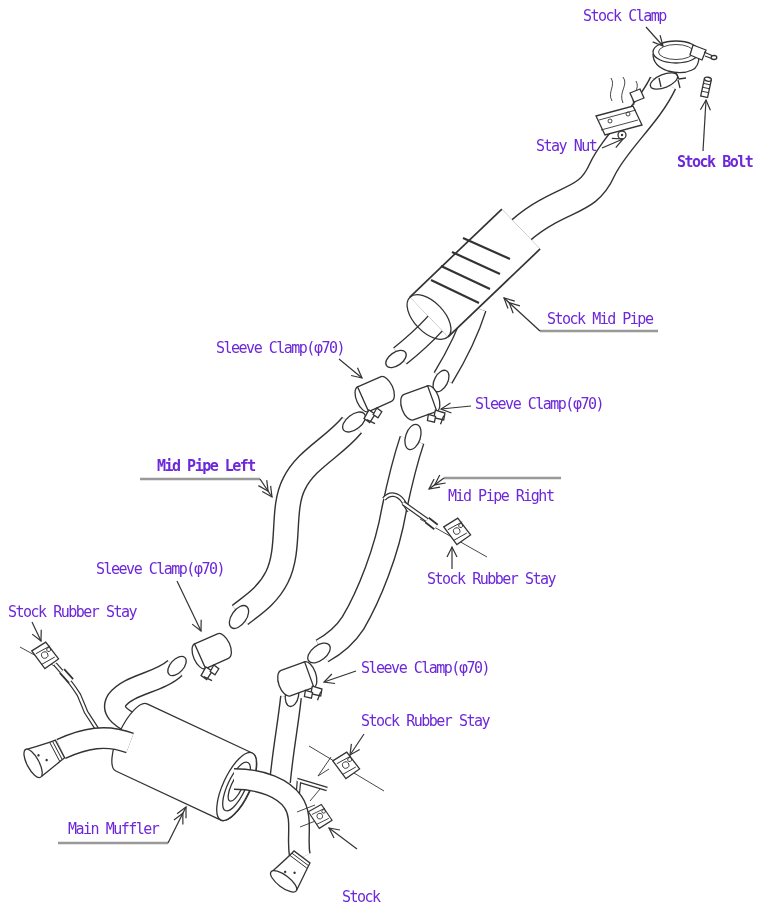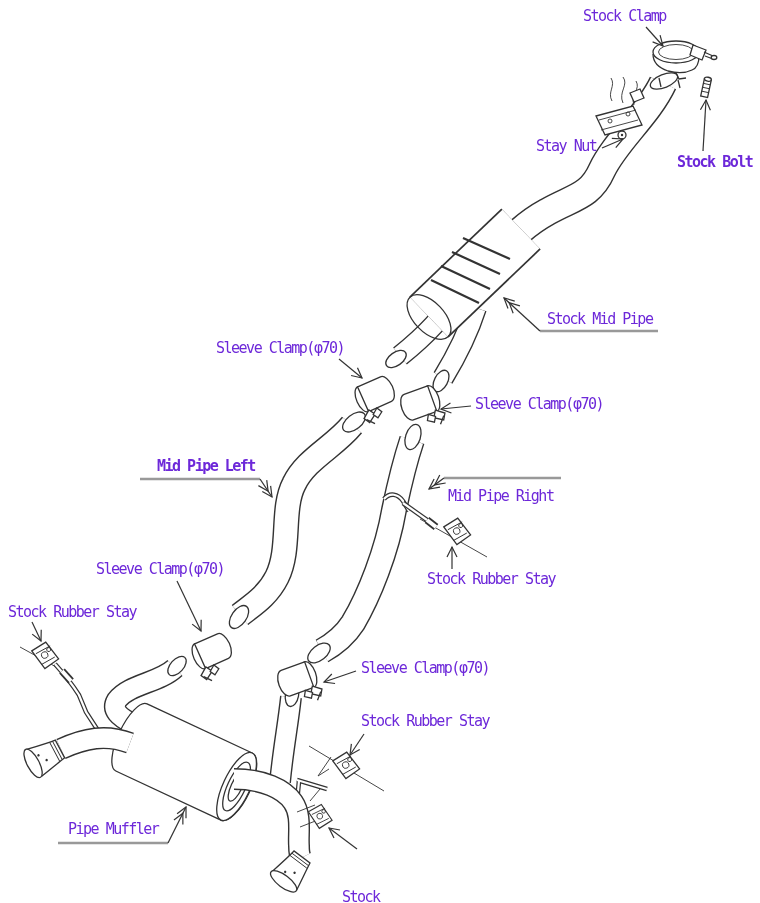--- a/index.html
+++ b/index.html
@@ -223,19 +223,19 @@
   <div class="callout" style="left:547px; top:310px;">Stock Mid Pipe</div>
   <div class="callout" style="left:216px; top:339px;">Sleeve Clamp(φ70)</div>
   <div class="callout" style="left:475px; top:395px;">Sleeve Clamp(φ70)</div>
   <div class="callout" style="left:157px; top:457px;font-weight:bold;">Mid Pipe Left</div>
   <div class="callout" style="left:448px; top:455px;margin-top:32px;">Mid Pipe Right</div>
   <div class="callout" style="left:427px; top:570px;">Stock Rubber Stay</div>
   <div class="callout" style="left:96px;  top:560px;">Sleeve Clamp(φ70)</div>
   <div class="callout" style="left:8px;   top:603px;">Stock Rubber Stay</div>
   <div class="callout" style="left:361px; top:659px;">Sleeve Clamp(φ70)</div>
   <div class="callout" style="left:361px; top:712px;">Stock Rubber Stay</div>
-  <div class="callout" style="left:68px;  top:820px;">Pipe Muffler</div>
+  <div class="callout" style="left:68px;  top:820px;">Main Muffler</div>
   <div class="callout" style="left:342px; top:850px;">
     <span style="display:block;">Stock</span>
     
   </div>
 
 </div>
 
 </body></html>

